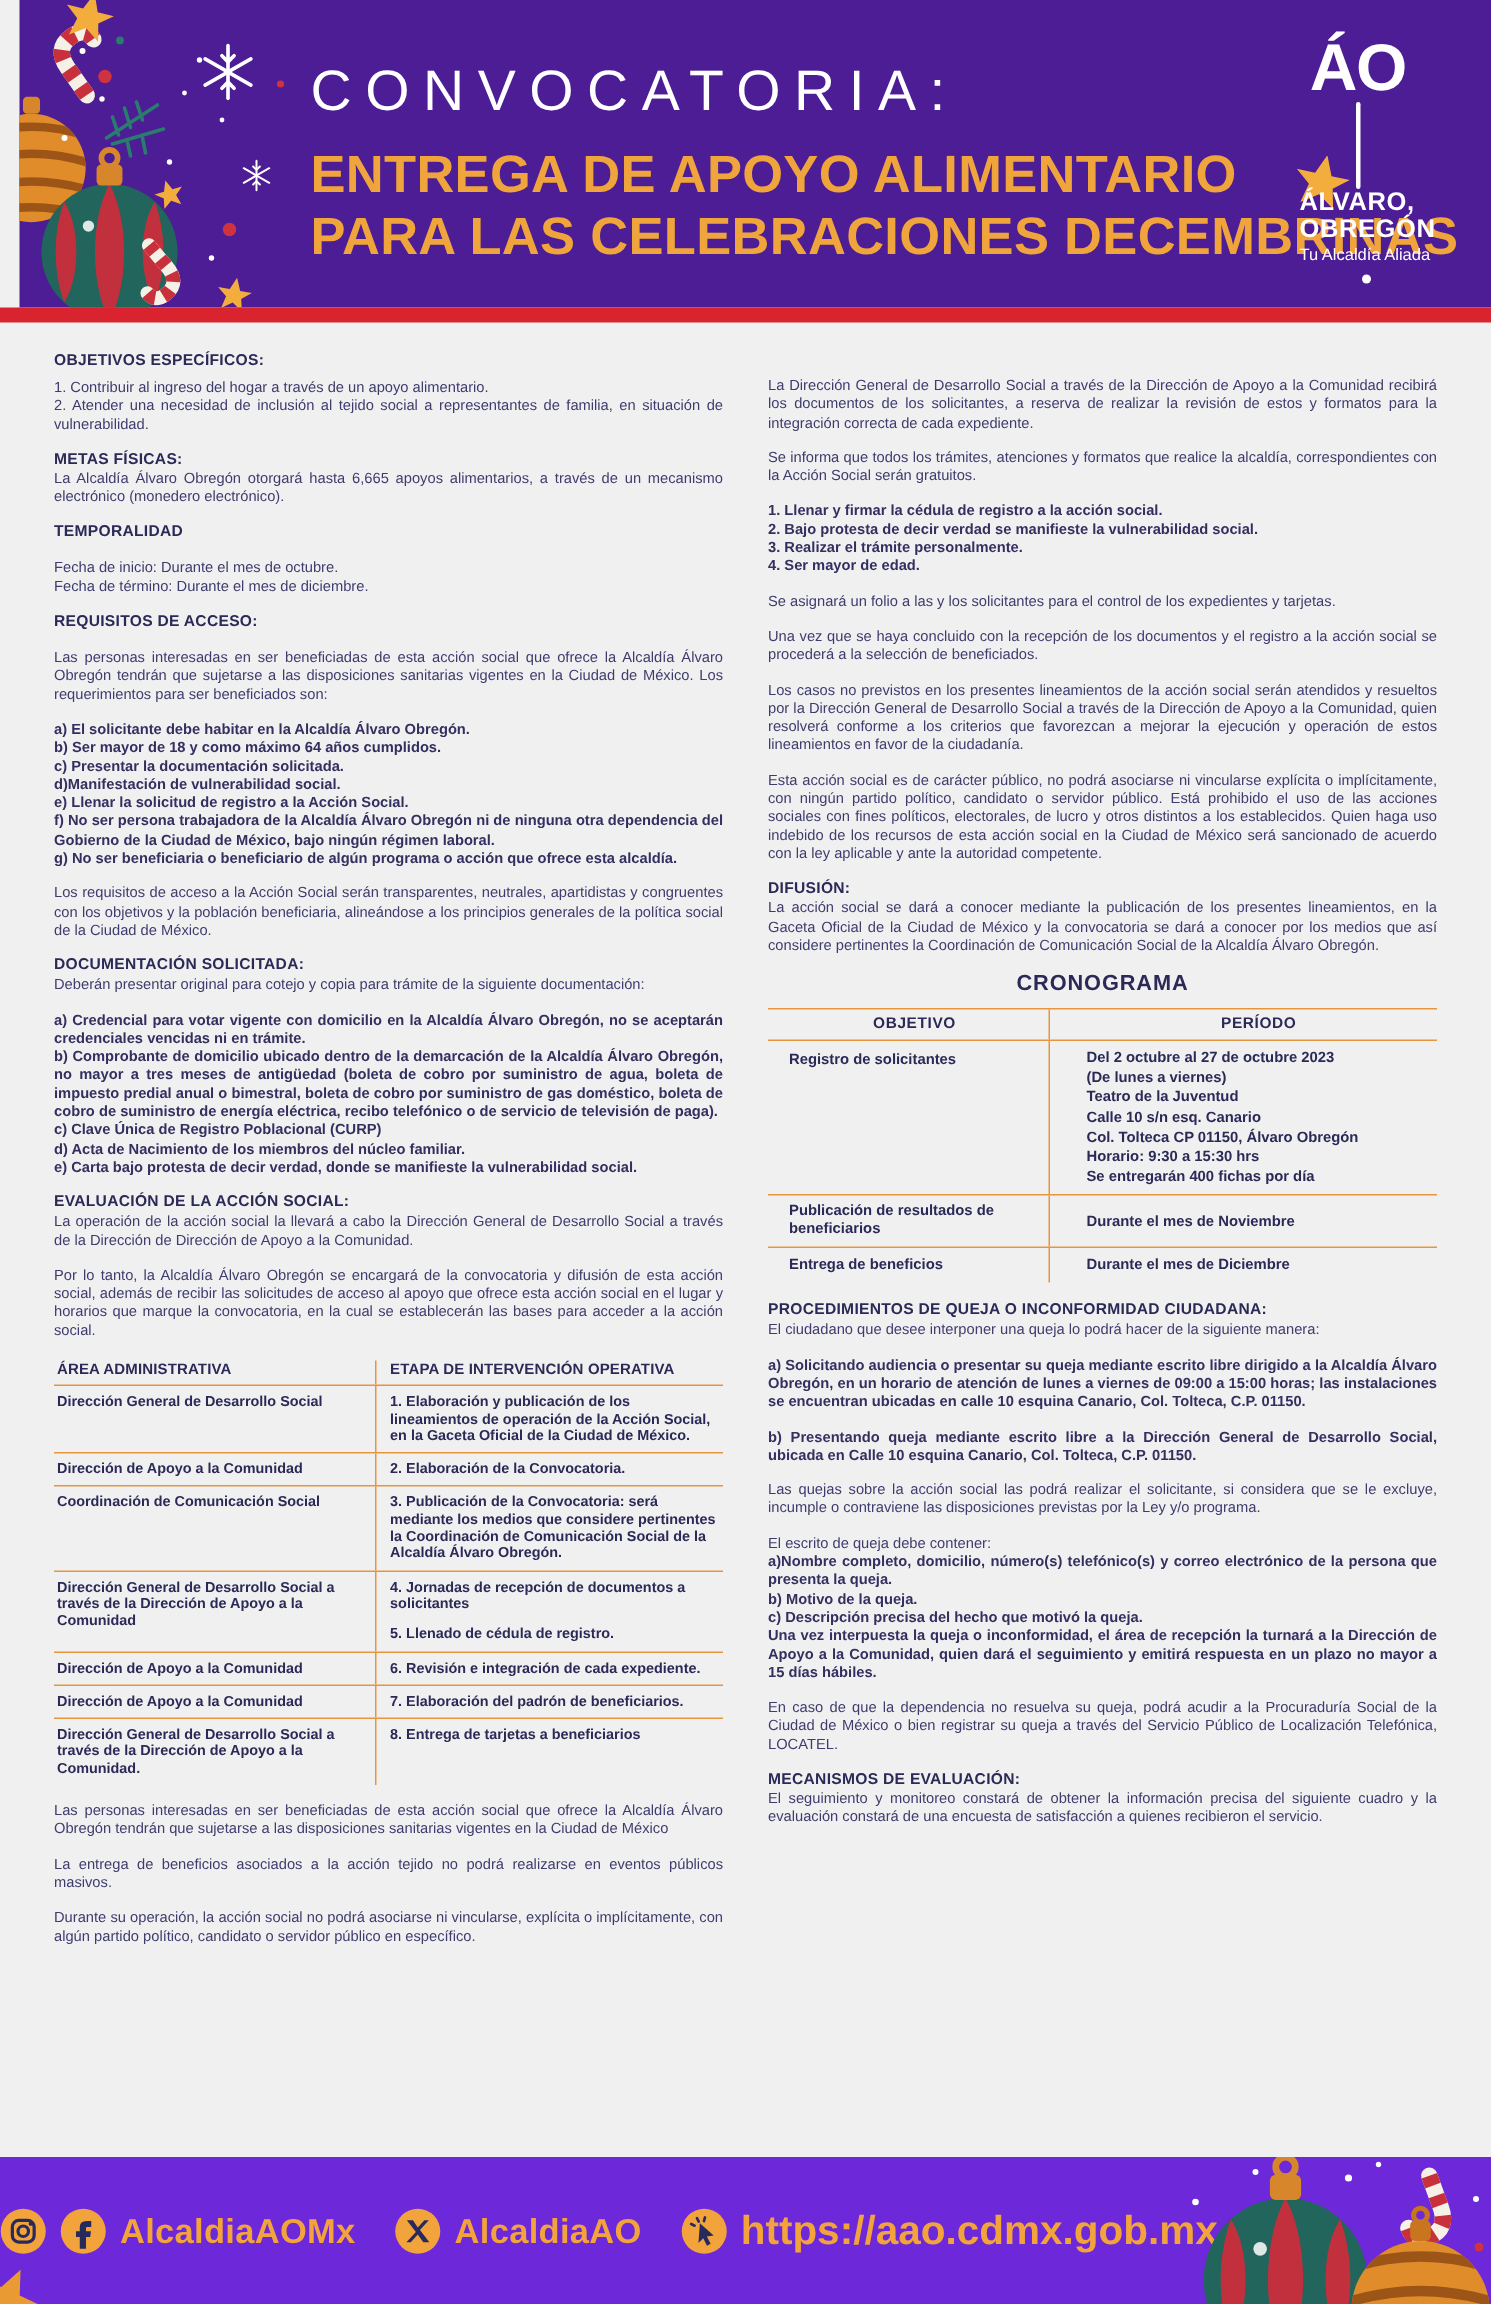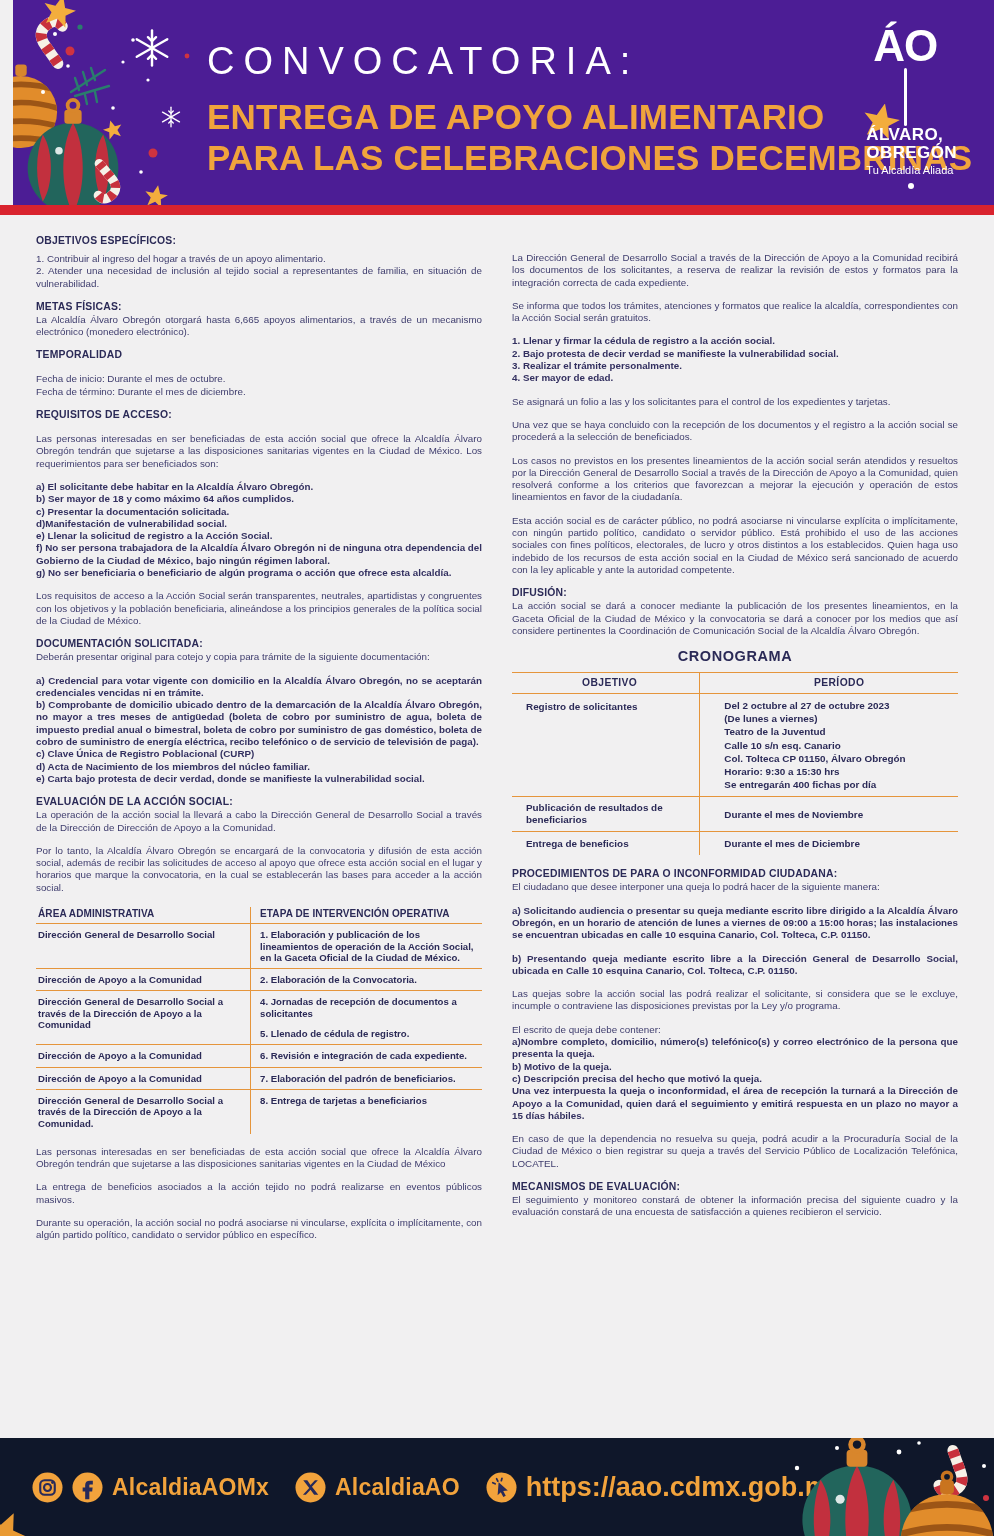--- a/index.html
+++ b/index.html
@@ -46,21 +46,21 @@
   .cron-title { text-align:center; font-size:14.5px; font-weight:700; color:#2b2a57; letter-spacing:0.6px; margin:3px 0 8px; }
   .cron { border-top:1.4px solid #e5953c; color:#2b2a57; font-weight:700; margin-bottom:13px; }
   .cron-row { display:flex; }
   .cron-row + .cron-row { border-top:1.4px solid #e5953c; }
   .cron-c1 { width:42%; padding:5px 6px 5px 14px; font-size:9.9px; line-height:12.2px; display:flex; flex-direction:column; justify-content:center; text-align:left; }
   .cron-c2 { width:58%; border-left:1.4px solid #e5953c; padding:5px 4px 5px 24px; font-size:9.9px; line-height:13.1px; text-align:left; }
   .cron-head .cron-c1, .cron-head .cron-c2 { text-align:center; padding-top:3px; padding-bottom:4px; font-size:10.3px; letter-spacing:0.4px; justify-content:center; }
   .cron-c1.top { justify-content:flex-start; padding-top:7px; }
   .cron-c2.vcenter { display:flex; align-items:center; }
   
-  .ftr { position:absolute; left:0; bottom:0; width:100%; height:98px; background:#0f172a; display:flex; align-items:center; padding-left:32px; }
+  .ftr { position:absolute; left:0; bottom:0; width:100%; height:98px; background:#6d28d9; display:flex; align-items:center; }
   .icon { width:31px; height:31px; margin-right:9px; flex:none; }
   .handle { font-size:23px; font-weight:700; color:#f2a33c; letter-spacing:0.2px; margin-right:26px; white-space:nowrap; }
   .url { font-size:27px; font-weight:700; color:#f2a33c; white-space:nowrap; }
   .deco-footer { position:absolute; right:0; bottom:0; }
   .deco-footer-left { position:absolute; left:-6px; bottom:-8px; }
   .defs-svg { position:absolute; width:0; height:0; }
 </style>
 </head>
 <body>
 
@@ -218,20 +218,26 @@
               <div class="etapa">1. Elaboración y publicación de los lineamientos de operación de la Acción Social, en la Gaceta Oficial de la Ciudad de México.</div>
             </div>
         </div>
         <div class="op-row">
           <div class="op-c1">Dirección de Apoyo a la Comunidad</div>
           <div class="op-c2">
               <div class="etapa">2. Elaboración de la Convocatoria.</div>
             </div>
         </div>
         <div class="op-row">
+          <div class="op-c1">Coordinación de Comunicación Social</div>
+          <div class="op-c2">
+              <div class="etapa">3. Publicación de la Convocatoria: será mediante los medios que considere pertinentes la Coordinación de Comunicación Social de la Alcaldía Álvaro Obregón.</div>
+            </div>
+        </div>
+        <div class="op-row">
           <div class="op-c1">Dirección General de Desarrollo Social a través de la Dirección de Apoyo a la Comunidad</div>
           <div class="op-c2">
             <div class="etapa">4. Jornadas de recepción de documentos a solicitantes</div>
             <div class="etapa">5. Llenado de cédula de registro.</div>
           </div>
         </div>
         <div class="op-row">
           <div class="op-c1">Dirección de Apoyo a la Comunidad</div>
           <div class="op-c2">
               <div class="etapa">6. Revisión e integración de cada expediente.</div>
@@ -298,21 +304,21 @@
             </div>
         </div>
         <div class="cron-row">
           <div class="cron-c1">Entrega de beneficios</div>
           <div class="cron-c2 vcenter">
               <div>Durante el mes de Diciembre</div>
             </div>
         </div>
       </div>
 
-      <h4 class="sect">PROCEDIMIENTOS DE PARA O INCONFORMIDAD CIUDADANA:</h4>
+      <h4 class="sect">PROCEDIMIENTOS DE QUEJA O INCONFORMIDAD CIUDADANA:</h4>
       <p class="body">El ciudadano que desee interponer una queja lo podrá hacer de la siguiente manera:</p>
       <p class="body bold">a) Solicitando audiencia o presentar su queja mediante escrito libre dirigido a la Alcaldía Álvaro Obregón, en un horario de atención de lunes a viernes de 09:00 a 15:00 horas; las instalaciones se encuentran ubicadas en calle 10 esquina Canario, Col. Tolteca, C.P. 01150.</p>
       <p class="body bold">b) Presentando queja mediante escrito libre a la Dirección General de Desarrollo Social, ubicada en Calle 10 esquina Canario, Col. Tolteca, C.P. 01150.</p>
       <p class="body">Las quejas sobre la acción social las podrá realizar el solicitante, si considera que se le excluye, incumple o contraviene las disposiciones previstas por la Ley y/o programa.</p>
       <p class="body mb0">El escrito de queja debe contener:</p>
       <p class="body bold mb0">a)Nombre completo, domicilio, número(s) telefónico(s) y correo electrónico de la persona que presenta la queja.</p>
       <p class="body bold mb0">b) Motivo de la queja.</p>
       <p class="body bold mb0">c) Descripción precisa del hecho que motivó la queja.</p>
       <p class="body bold">Una vez interpuesta la queja o inconformidad, el área de recepción la turnará a la Dirección de Apoyo a la Comunidad, quien dará el seguimiento y emitirá respuesta en un plazo no mayor a 15 días hábiles.</p>
       <p class="body">En caso de que la dependencia no resuelva su queja, podrá acudir a la Procuraduría Social de la Ciudad de México o bien registrar su queja a través del Servicio Público de Localización Telefónica, LOCATEL.</p>

